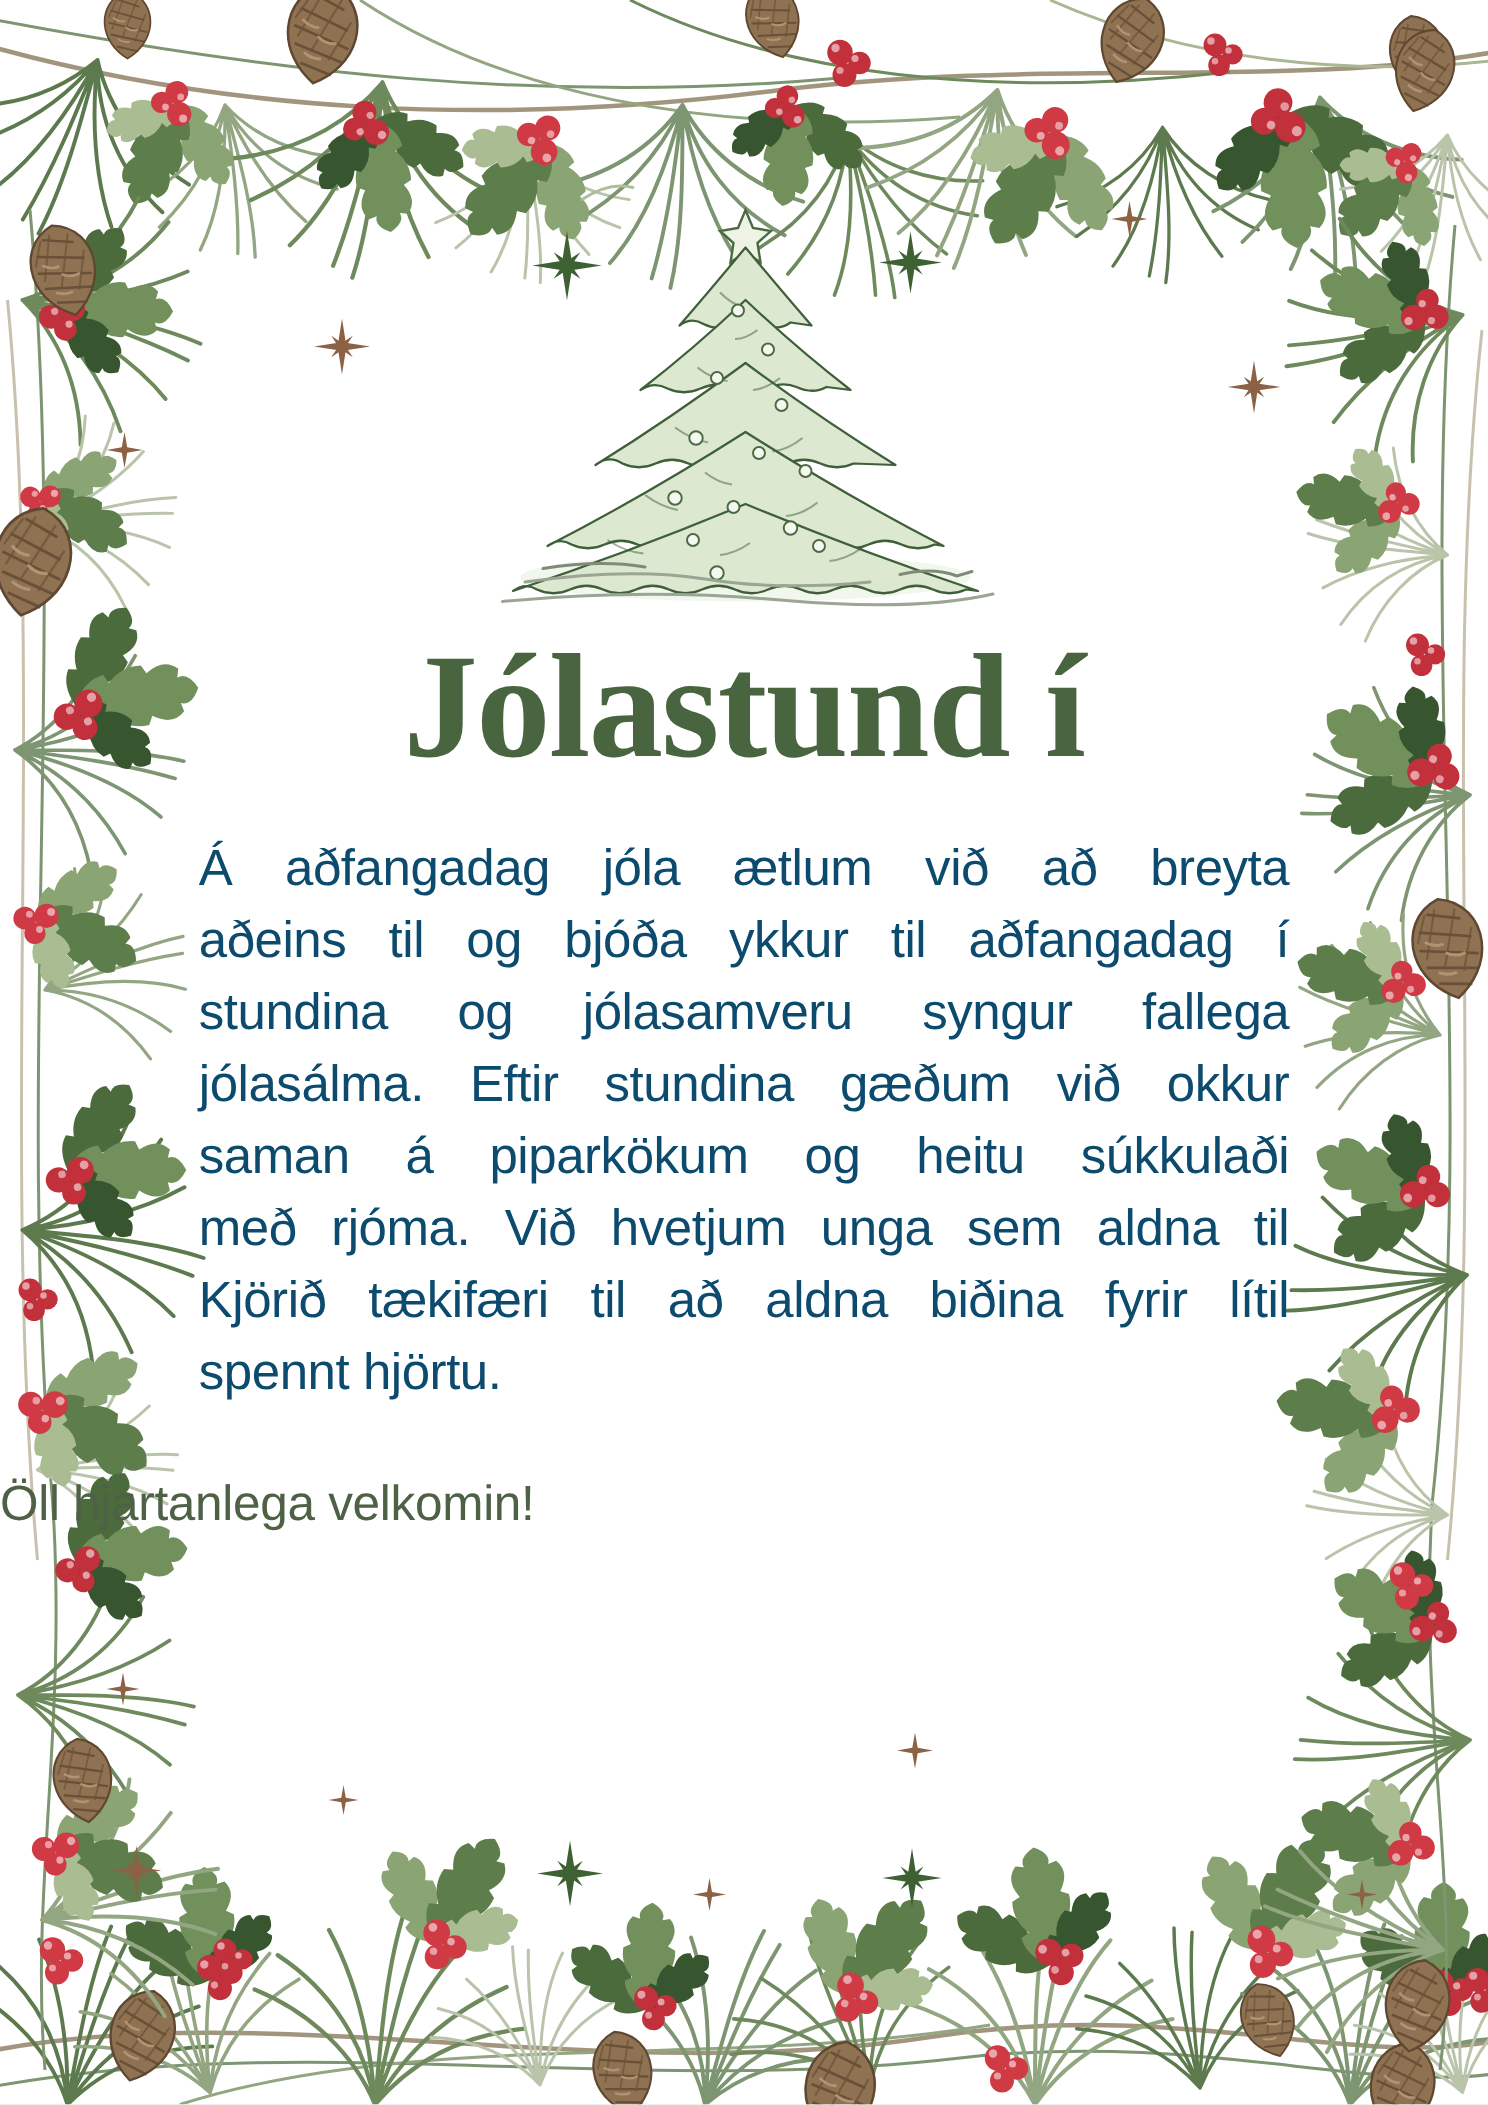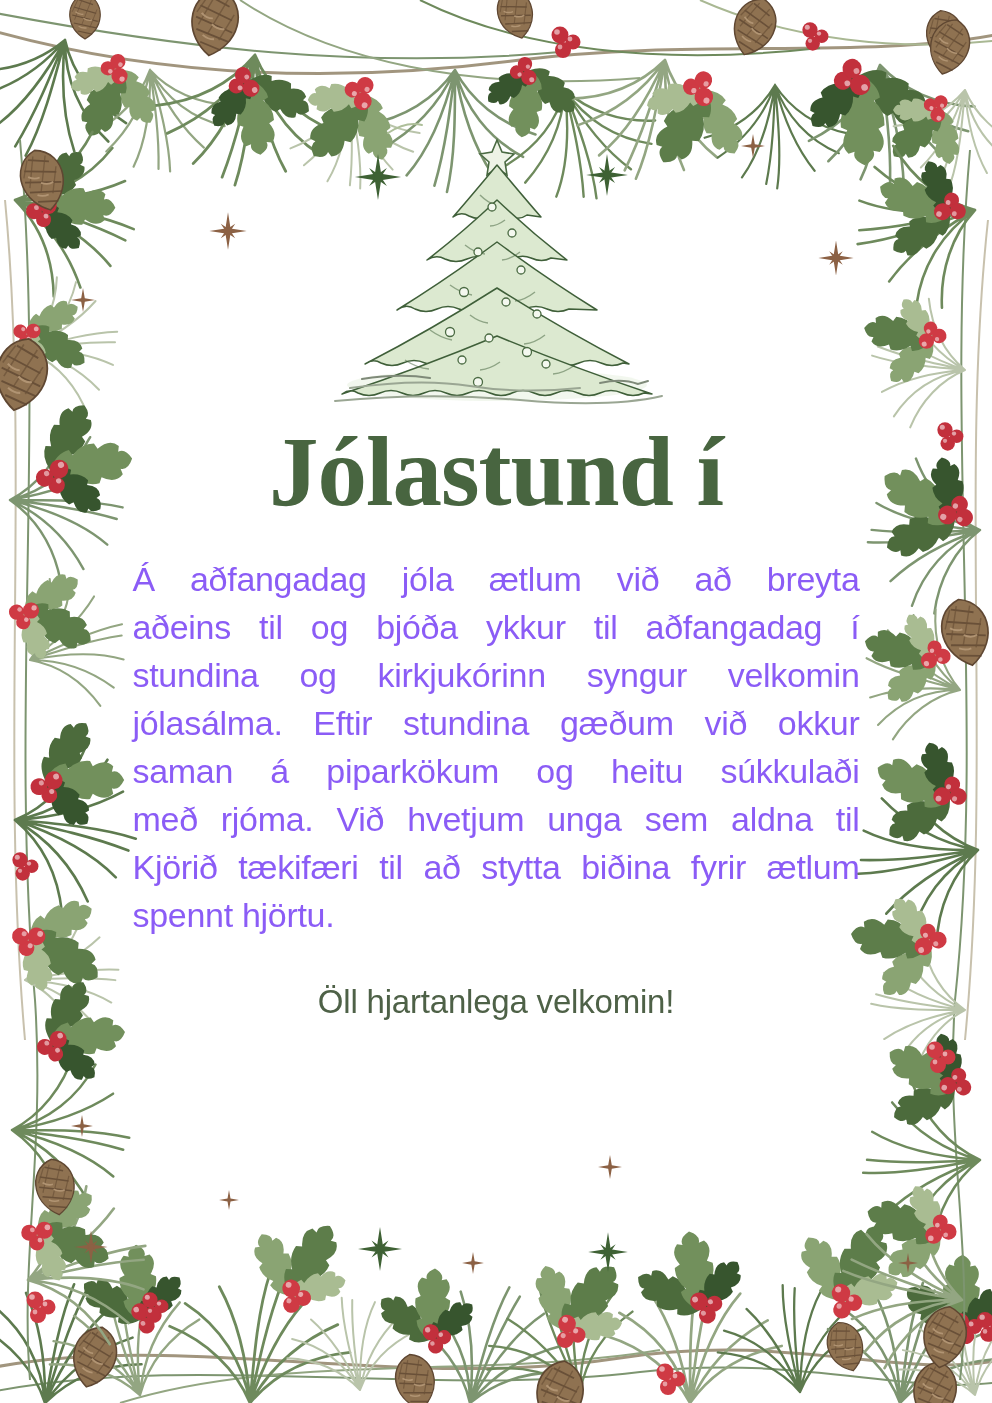--- a/index.html
+++ b/index.html
@@ -24,29 +24,29 @@
     color:#486540;
   }
   .title div{white-space:nowrap;}
   .body-block{
     width:727px;
     margin:30px auto 0 auto;
   }
   .bodyline{
     font-size:34px;
     line-height:48px;
-    color:#8b5cf6;
+    color:#0c4a6e;
     text-align:justify;
     text-align-last:justify;
     letter-spacing:-0.3px;
   }
   .bodyline:last-child{text-align-last:left;}
   .closing{
     margin:44px 0 0 0;
-    text-align:center;
+    text-align:left;
     font-size:33px;
     color:#4e6147;
     letter-spacing:-0.2px;
   }
 </style>
 </head>
 <body>
 
 <div class="page">
 
@@ -269,23 +269,23 @@
   </svg>
 
   <div class="content">
     <h1 class="title">
       <div>Jólastund í</div>
     </h1>
 
     <div class="body-block">
         <div class="bodyline">Á aðfangadag jóla ætlum við að breyta</div>
         <div class="bodyline">aðeins til og bjóða ykkur til aðfangadag í</div>
-        <div class="bodyline">stundina og kirkjukórinn syngur velkomin</div>
+        <div class="bodyline">stundina og jólasamveru syngur fallega</div>
         <div class="bodyline">jólasálma. Eftir stundina gæðum við okkur</div>
         <div class="bodyline">saman á piparkökum og heitu súkkulaði</div>
         <div class="bodyline">með rjóma. Við hvetjum unga sem aldna til</div>
-        <div class="bodyline">Kjörið tækifæri til að stytta biðina fyrir ætlum</div>
+        <div class="bodyline">Kjörið tækifæri til að aldna biðina fyrir lítil</div>
         <div class="bodyline">spennt hjörtu.</div>
       </div>
 
     <p class="closing">Öll hjartanlega velkomin!</p>
   </div>
 </div>
 
 </body></html>

